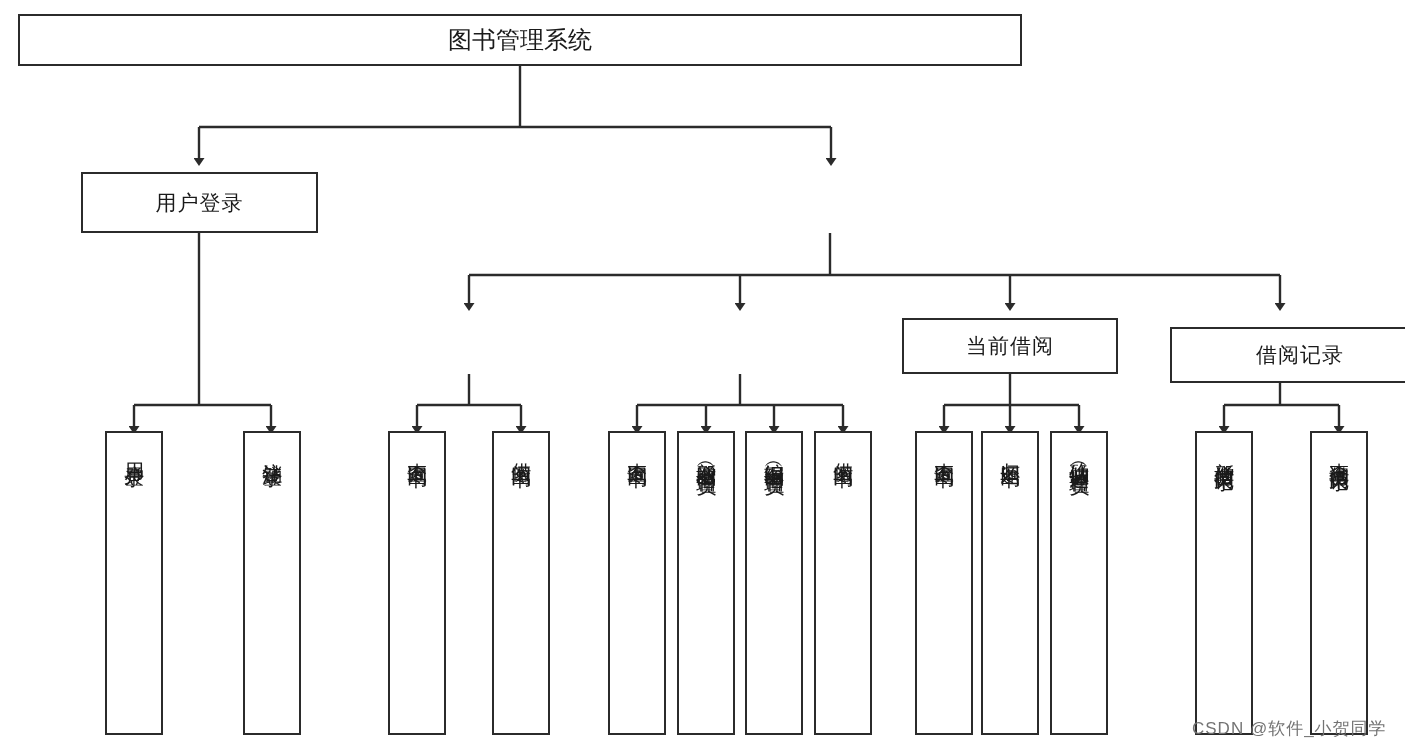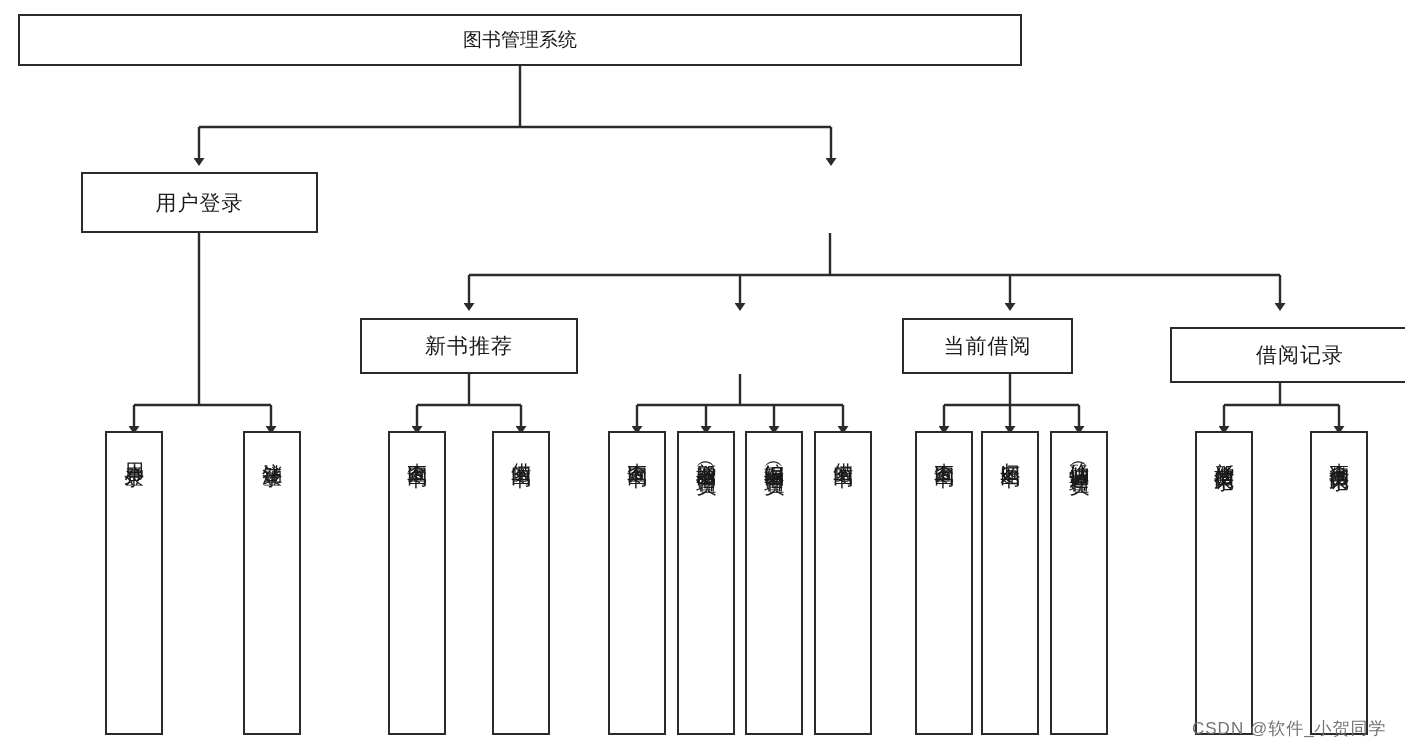--- a/index.html
+++ b/index.html
@@ -4,21 +4,21 @@
 <style>
   html,body{margin:0;padding:0;background:#ffffff;}
   body{width:1405px;height:747px;overflow:hidden;
        font-family:"Liberation Sans","DejaVu Sans",sans-serif;}
   #canvas{position:relative;width:1405px;height:747px;background:#ffffff;}
   svg#wires{position:absolute;left:0;top:0;width:1405px;height:747px;}
   .node{position:absolute;box-sizing:border-box;background:#ffffff;
         border:2px solid #2b2b2b;display:flex;align-items:center;
         justify-content:center;color:#1a1a1a;}
   .node.h{font-size:21px;letter-spacing:1px;}
-  .node.root{font-size:19px;}
+  .node.root{font-size:24px;}
   .node.leaf{font-size:20px;padding-top:14px;align-items:flex-start;}
   .vlabel{writing-mode:vertical-rl;text-orientation:upright;
           line-height:1.18;letter-spacing:2px;white-space:nowrap;}
   .watermark{position:absolute;font-size:17px;color:#737373;
              letter-spacing:1px;white-space:nowrap;}
 </style>
 </head>
 <body>
 
 <div id="canvas">
@@ -74,24 +74,21 @@
   </svg>
 
   <div class="node root" style="left:18px;top:14px;width:1004px;height:52px;">
     <span>图书管理系统</span>
   </div>
 
   <div class="node h" style="left:81px;top:172px;width:237px;height:61px;">
     <span>用户登录</span>
   </div>
 
-  <div class="node h" style="left:360px;top:318px;width:218px;height:56px;">
-    <span>新书推荐</span>
-  </div>
-  <div class="node h" style="left:902px;top:318px;width:171px;height:56px;">
+  <div class="node h" style="left:902px;top:318px;width:216px;height:56px;">
     <span>当前借阅</span>
   </div>
   <div class="node h" style="left:1170px;top:327px;width:260px;height:56px;">
     <span>借阅记录</span>
   </div>
 
   <div class="node leaf" style="left:105px;top:431px;width:58px;height:304px;">
     <span class="vlabel">用户登录</span>
   </div>
   <div class="node leaf" style="left:243px;top:431px;width:58px;height:304px;">

